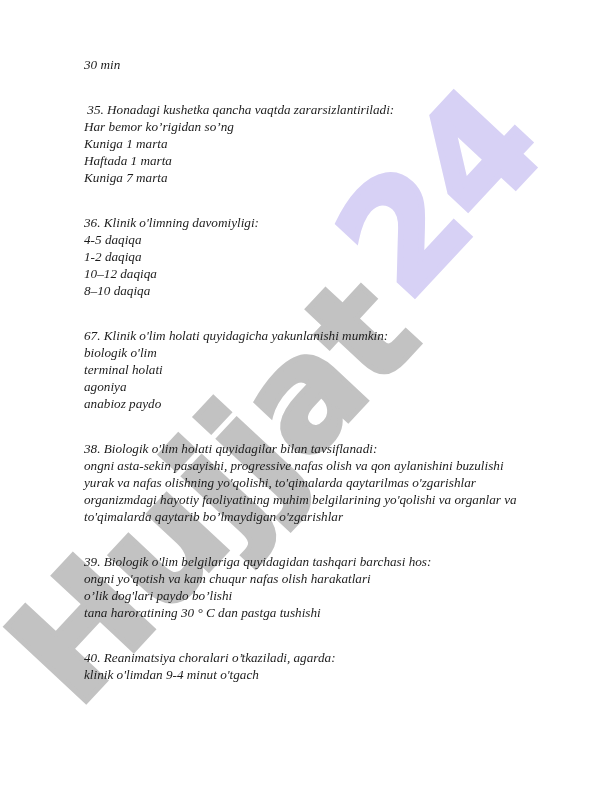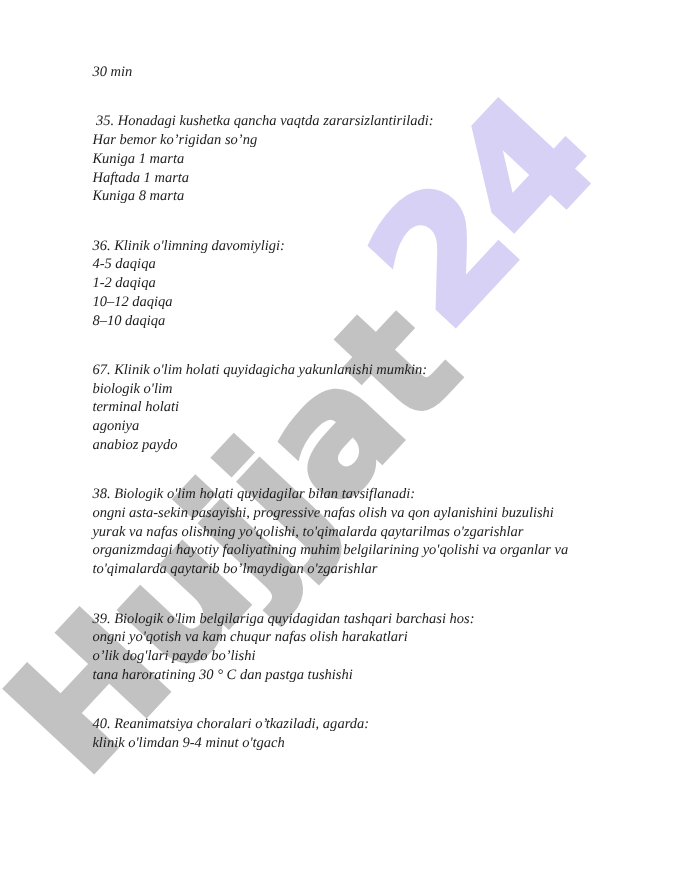--- a/index.html
+++ b/index.html
@@ -67,21 +67,21 @@
 
     <div class="block">
       <p class="line">30 min</p>
     </div>
 
     <div class="block">
       <p class="q-line"> 35. Honadagi kushetka qancha vaqtda zararsizlantiriladi:</p>
       <p class="opt-line">Har bemor ko’rigidan so’ng</p>
       <p class="opt-line">Kuniga 1 marta</p>
       <p class="opt-line">Haftada 1 marta</p>
-      <p class="opt-line">Kuniga 8 marta</p>
+      <p class="opt-line">Kuniga 7 marta</p>
     </div>
 
     <div class="block">
       <p class="q-line">36. Klinik o'limning davomiyligi:</p>
       <p class="opt-line">4-5 daqiqa</p>
       <p class="opt-line">1-2 daqiqa</p>
       <p class="opt-line">10–12 daqiqa</p>
       <p class="opt-line">8–10 daqiqa</p>
     </div>
 

